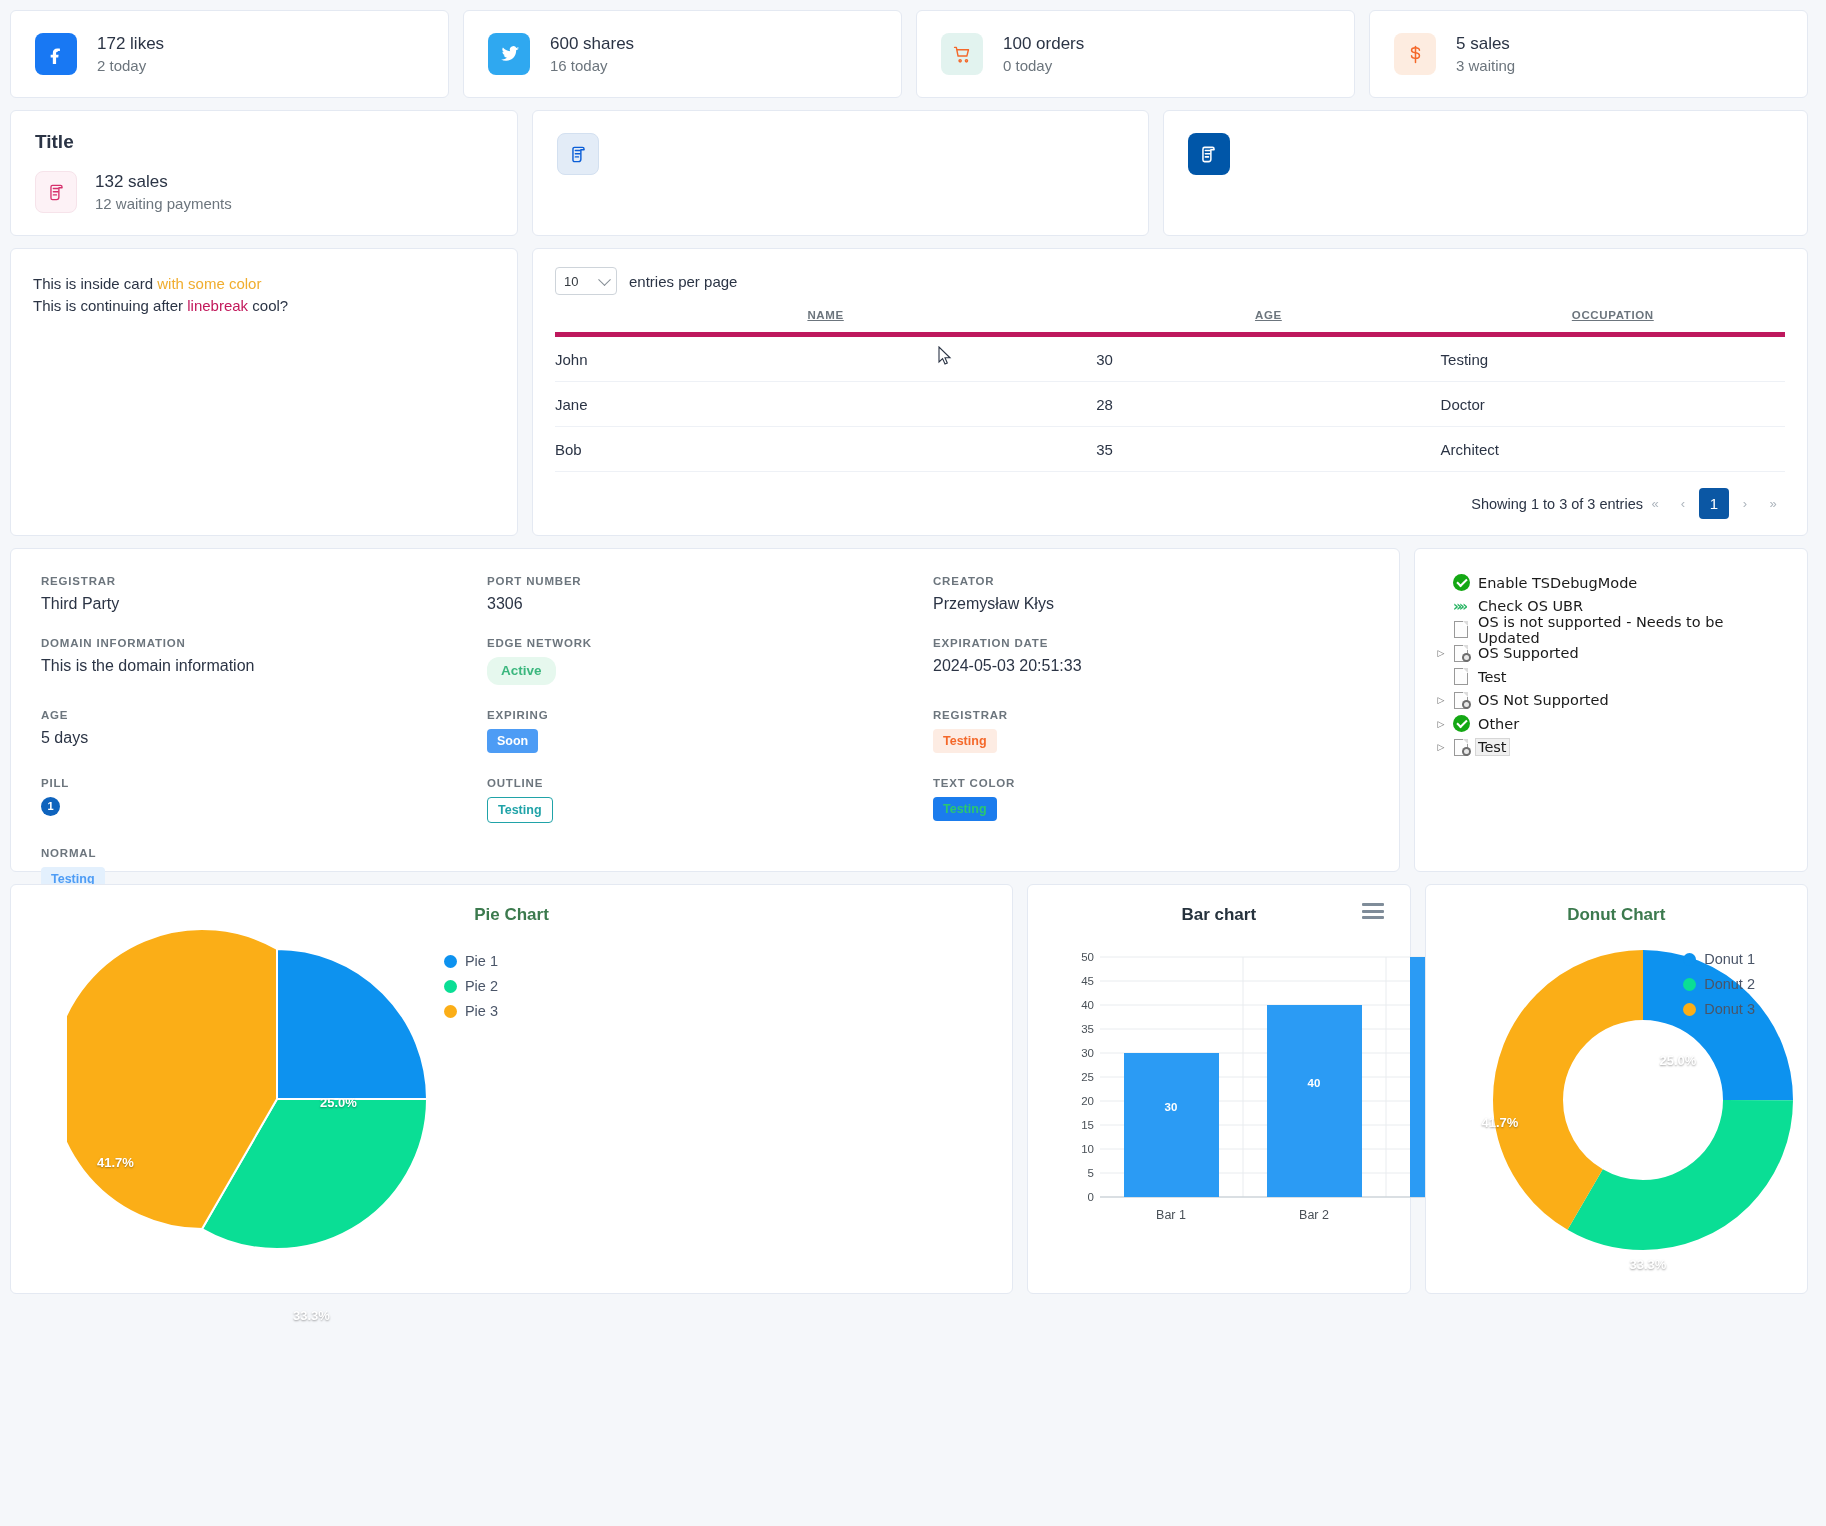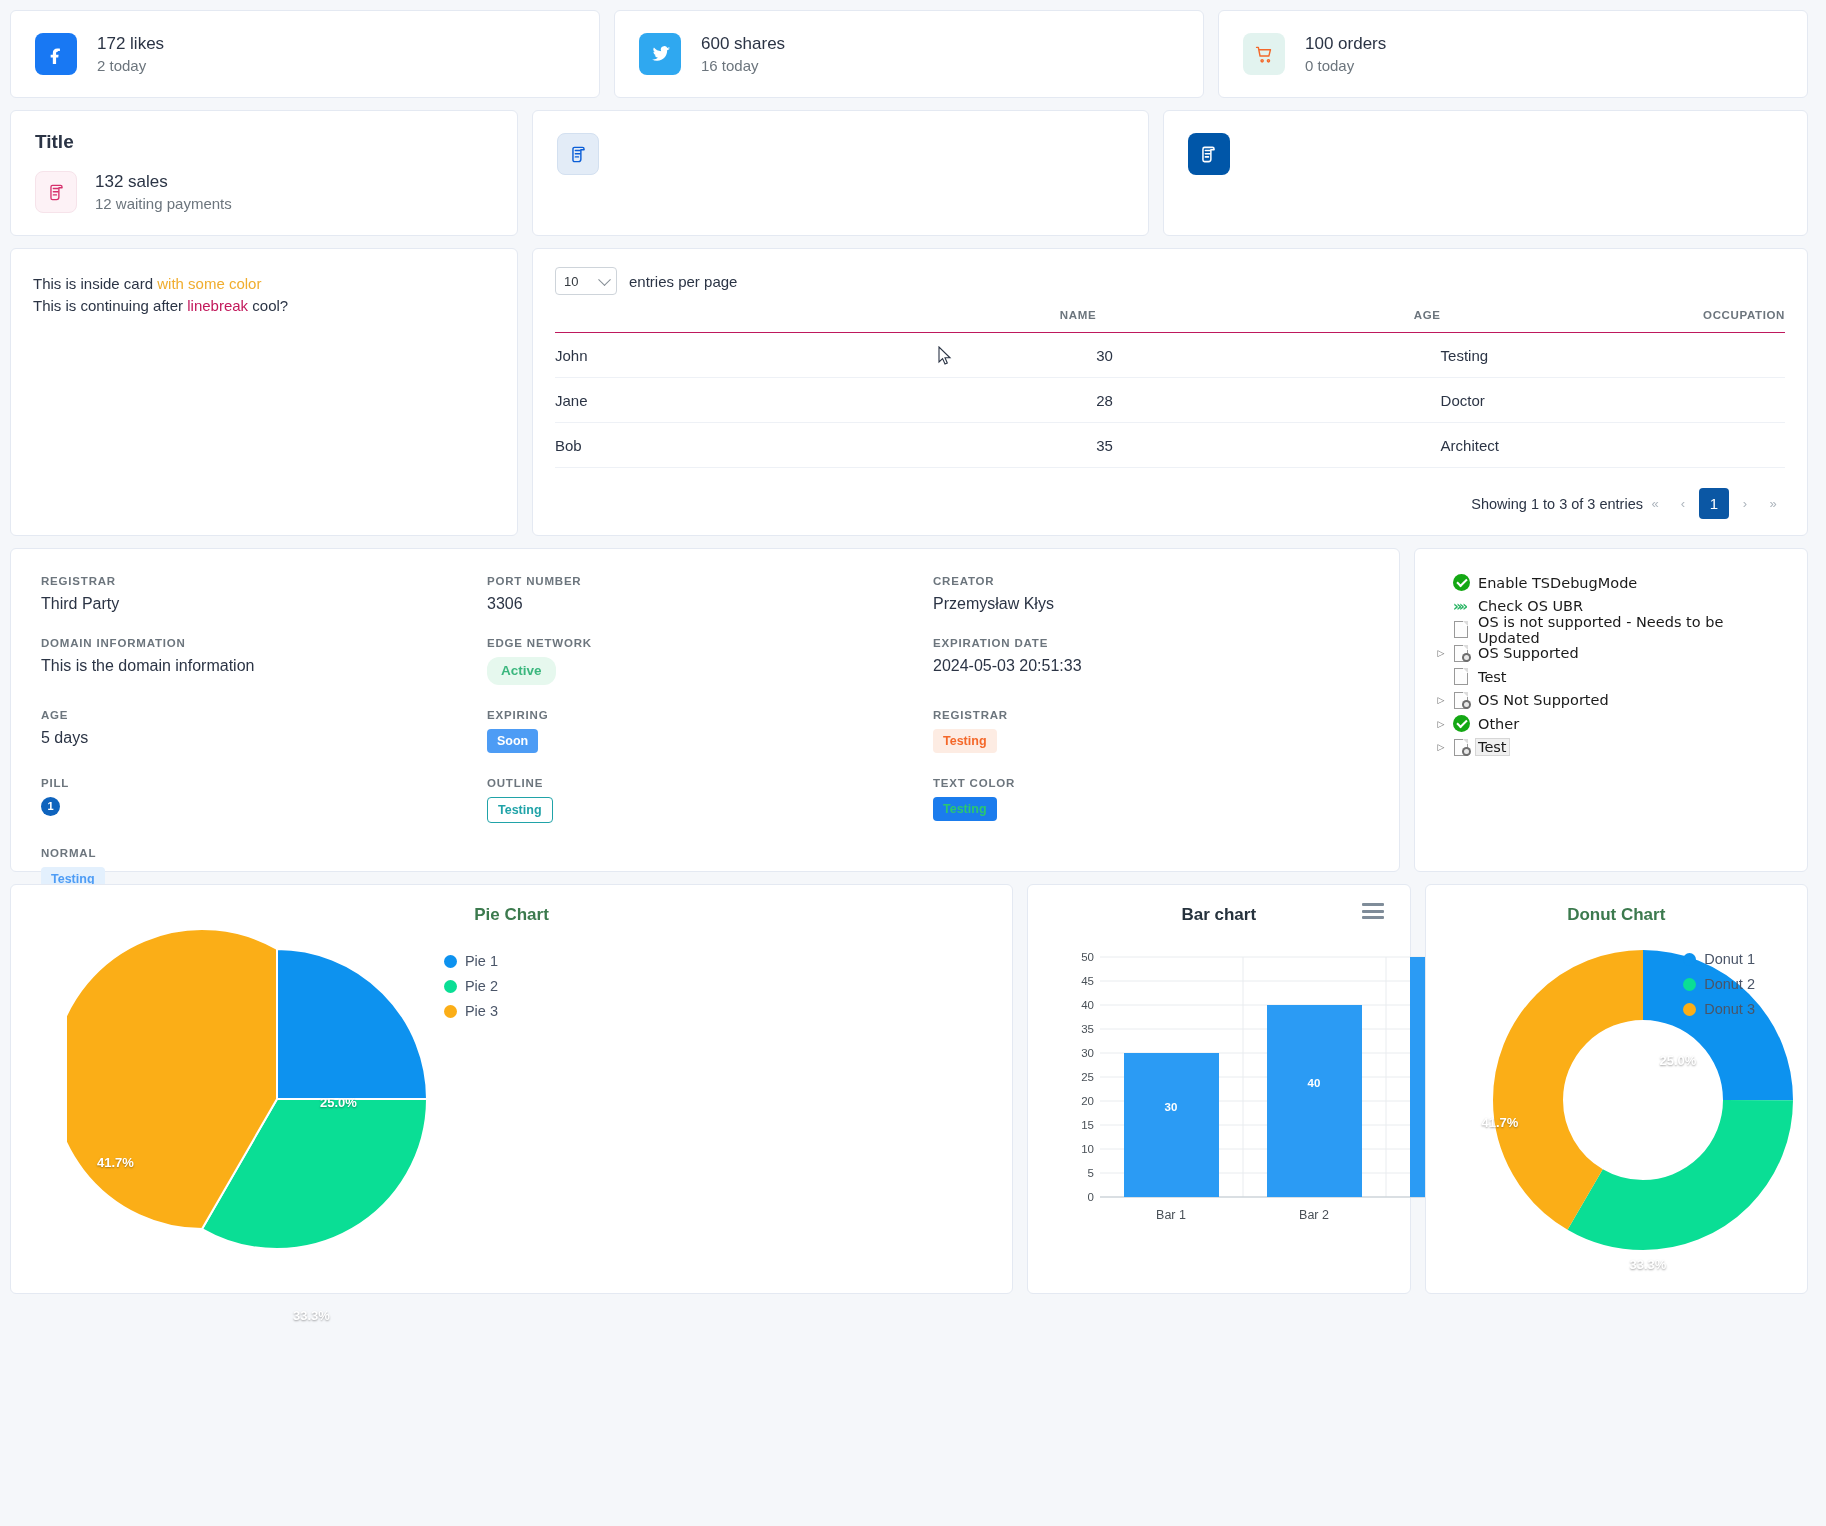--- a/index.html
+++ b/index.html
@@ -105,28 +105,29 @@
   .entries-select .chev {
     position: absolute; right: 7px; top: 50%;
     transform: translateY(-50%);
     width: 9px; height: 9px;
     border-right: 1.6px solid #868e96;
     border-bottom: 1.6px solid #868e96;
     transform: translateY(-65%) rotate(45deg);
   }
   table.dt { width: 100%; border-collapse: collapse; }
   table.dt th {
-    text-align: right;
+    text-align: center;
     font-size: 11.5px;
     font-weight: 600;
     letter-spacing: .055em;
     color: #6c757d;
     padding: 0 0 11px 0;
-    border-bottom: 1px solid #be185d;
+    border-bottom: 5px solid #be185d;
     text-transform: uppercase;
+    text-decoration: underline;
   }
   table.dt td {
     font-size: 15px;
     color: #2b3445;
     padding: 14px 0 13px 0;
     border-bottom: 1px solid #eef1f6;
   }
   .col-name { width: 44%; }
   .col-age  { width: 28%; }
   .foot {
@@ -357,20 +358,32 @@
             <circle cx="9" cy="20" r="1.4"></circle>
             <circle cx="17" cy="20" r="1.4"></circle>
           </svg>
       </div>
       <div class="stat-text">
         <div class="stat-main">100 orders</div>
         <div class="stat-sub">0 today</div>
       </div>
     </div>
 
+    <div class="card stat-card">
+      <div class="stat-icon" style="background:#fdece0">
+        <svg width="19" height="19" viewBox="0 0 24 24" fill="none" stroke="#f4682a" stroke-width="1.9" stroke-linecap="round">
+            <path d="M12 2v20"></path>
+            <path d="M17 6.5c0-2-2.2-3.1-5-3.1S7 4.6 7 6.6s2 2.8 5 3.3 5 1.4 5 3.6-2.3 3.3-5 3.3-5-1.2-5-3.2"></path>
+          </svg>
+      </div>
+      <div class="stat-text">
+        <div class="stat-main">5 sales</div>
+        <div class="stat-sub">3 waiting</div>
+      </div>
+    </div>
   </div>
 
   <div class="row">
 
     <div class="card title-card">
       <h3>Title</h3>
       <div class="title-inner">
         <div class="stat-icon" style="background:#fdf2f6;border:1px solid #f6e3ea">
           <svg width="19" height="19" viewBox="0 0 24 24" fill="none" stroke="#d6306c" stroke-width="1.7" stroke-linecap="round" stroke-linejoin="round">
               <path d="M7 3h10a2 2 0 0 1 2 2v1h-4v12a3 3 0 0 1-3 3H7a2 2 0 0 1-2-2V5a2 2 0 0 1 2-2z"></path>

